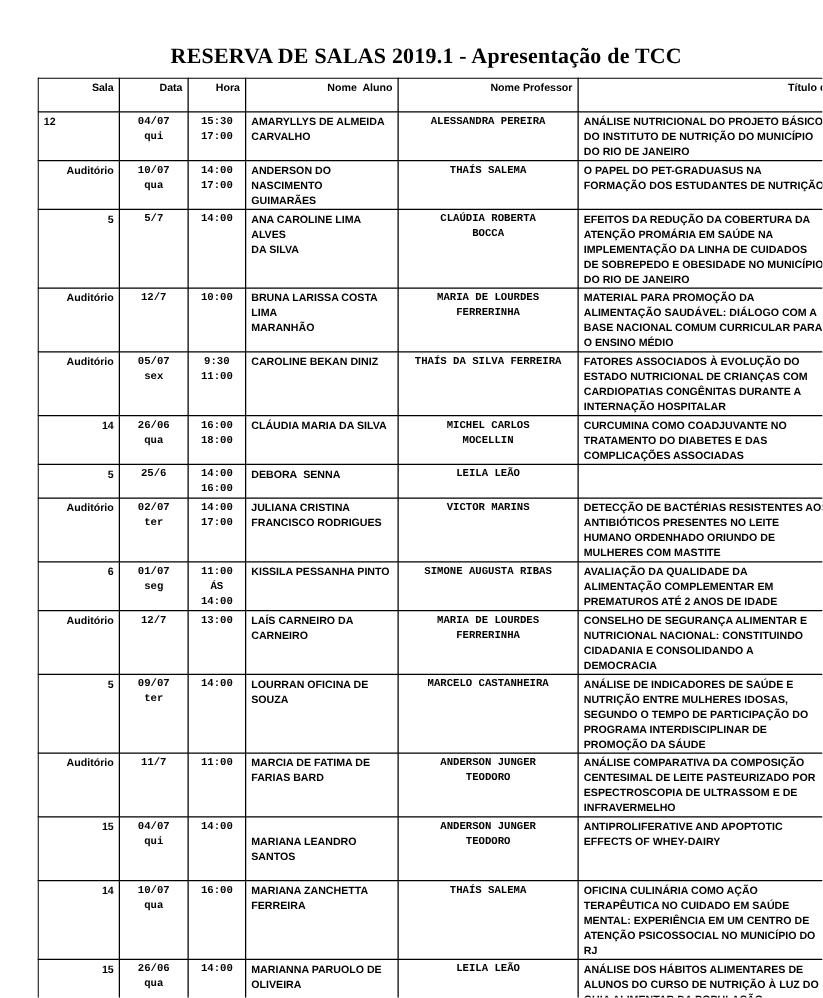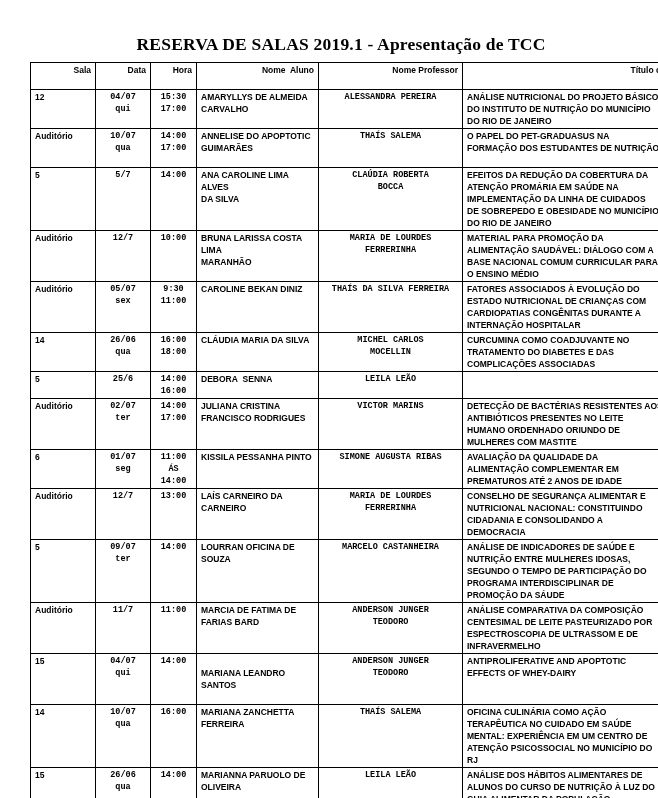--- a/index.html
+++ b/index.html
@@ -16,21 +16,21 @@
   table{
     border-collapse:collapse;table-layout:fixed;width:672px;
     font-family:"Liberation Sans",sans-serif;font-weight:700;
     font-size:8.5px;line-height:12px;color:#000;
   }
   th,td{
     border:1px solid #000;vertical-align:top;
     padding:1px 4px;white-space:pre-line;overflow:hidden;
   }
   th{height:24px;text-align:right;font-size:8.5px;}
-  td.col-sala{text-align:left;}
+  td.col-sala{text-align:right;}
   td.col-sala.ctr{text-align:left;}
   td.col-data,td.col-hora,td.col-prof{text-align:center;font-family:Liberation Mono, monospace;}
   td.col-aluno,td.col-titulo{text-align:left;}
 </style>
 </head>
 <body>
 
 <div>
   <h1 class="title">RESERVA DE SALAS 2019.1 - Apresentação de TCC</h1>
 
@@ -67,21 +67,21 @@
           <td class="col-titulo">ANÁLISE NUTRICIONAL DO PROJETO BÁSICO
 DO INSTITUTO DE NUTRIÇÃO DO MUNICÍPIO
 DO RIO DE JANEIRO</td>
         </tr>
         <tr>
           <td class="col-sala">Auditório</td>
           <td class="col-data">10/07
 qua</td>
           <td class="col-hora">14:00
 17:00</td>
-          <td class="col-aluno">ANNELISE DO APOPTOTIC
+          <td class="col-aluno">ANDERSON DO NASCIMENTO
 GUIMARÃES</td>
           <td class="col-prof">THAÍS SALEMA</td>
           <td class="col-titulo">O PAPEL DO PET-GRADUASUS NA
 FORMAÇÃO DOS ESTUDANTES DE NUTRIÇÃO
 &nbsp;</td>
         </tr>
         <tr>
           <td class="col-sala">5</td>
           <td class="col-data">5/7</td>
           <td class="col-hora">14:00</td>

